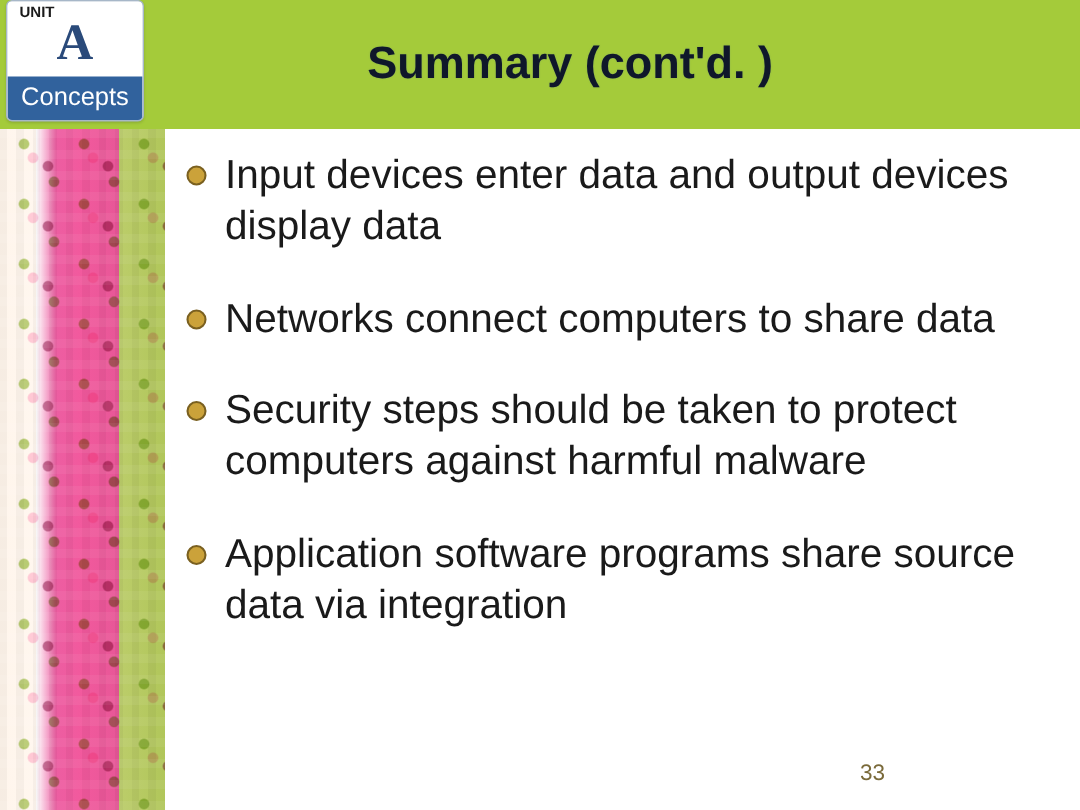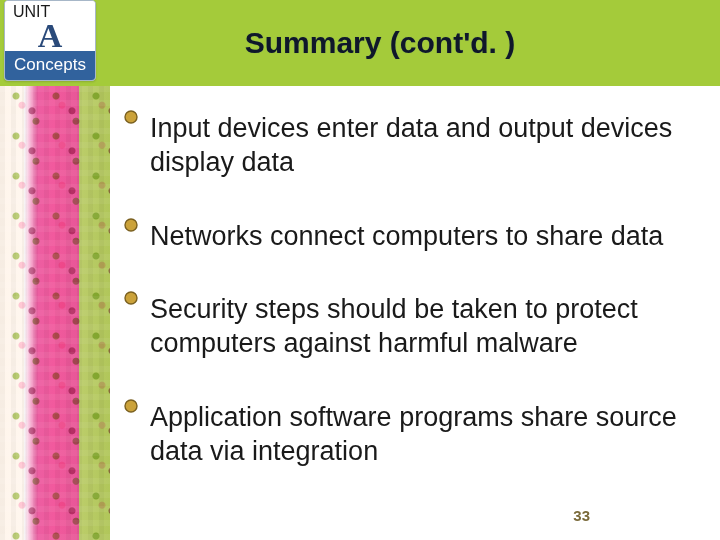--- a/index.html
+++ b/index.html
@@ -40,22 +40,22 @@
   }
   .unit-top {
     height: 50px;
     background: #fff;
     display: flex;
     flex-direction: column;
     align-items: center;
     padding-top: 2px;
   }
   .unit-label {
-    font-size: 16px;
-    font-weight: normal;
+    font-size: 10px;
+    font-weight: bold;
     color: #1a1a1a;
     align-self: flex-start;
     margin-left: 8px;
     text-align: right;
   }
   .unit-letter {
     font-family: Georgia, 'Times New Roman', serif;
     font-size: 34px;
     font-weight: bold;
     color: #2a4a7a;
@@ -140,31 +140,29 @@
   }
   .bullet-icon {
     flex: 0 0 auto;
     margin-right: 12px;
     margin-top: 10px;
   }
   .bullet-text {
     font-size: 27px;
     line-height: 1.25;
     color: #1a1a1a;
-    margin-top: 12px;
   }
 
   
   .page-number {
     position: absolute;
     bottom: 16px;
     right: 130px;
     font-size: 15px;
     color: #7a6a3a;
-    font-weight: bold;
   }
 </style>
 </head>
 <body>
 
 <div class="header-band">
   <h1 class="slide-title">Summary (cont'd. )</h1>
 </div>
 
 <div class="unit-badge">

